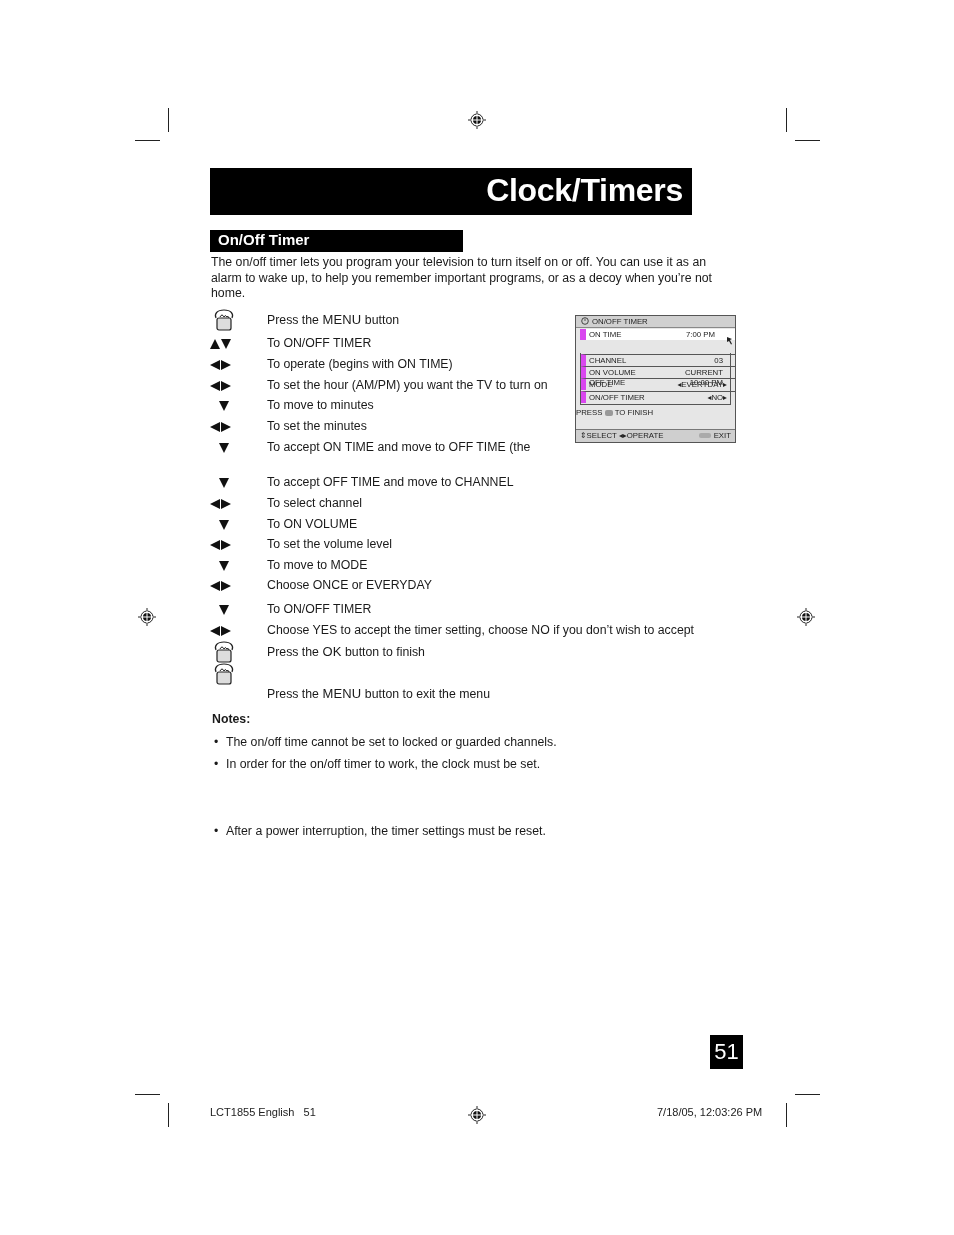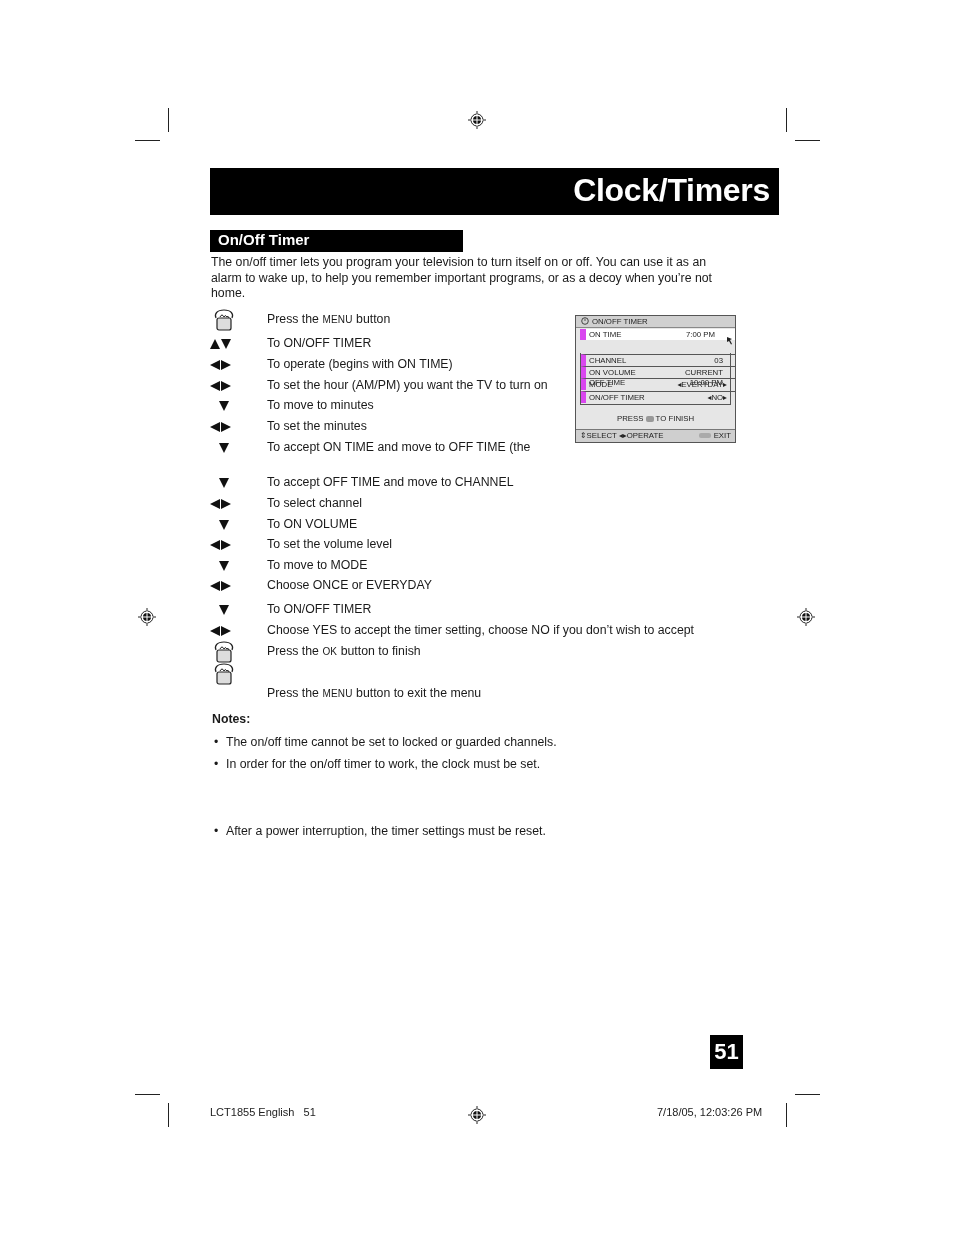--- a/index.html
+++ b/index.html
@@ -4,48 +4,48 @@
   <style>
     html, body { margin: 0; padding: 0; background: #ffffff; }
     body { width: 954px; height: 1235px; position: relative; overflow: hidden;
            font-family: "Liberation Sans", sans-serif; color: #1a1a1a; }
     .abs { position: absolute; }
     
     .crop-v { position: absolute; width: 1px; background: #222; }
     .crop-h { position: absolute; height: 1px; background: #222; }
     .reg { position: absolute; width: 18px; height: 18px; }
     
-    .title-bar { position: absolute; left: 210px; top: 168px; width: 569px; height: 47px; background: #000; }
+    .title-bar { position: absolute; left: 210px; top: 168px; width: 482px; height: 47px; background: #000; }
     .title-bar span { position: absolute; right: 9px; top: 4px; color: #fff; font-weight: bold; font-size: 32px; letter-spacing: -0.3px; }
     .section-bar { position: absolute; left: 210px; top: 230px; width: 253px; height: 22px; background: #000; }
     .section-bar span { position: absolute; left: 8px; top: 1px; color: #fff; font-weight: bold; font-size: 15px; }
     .intro { position: absolute; left: 211px; top: 255px; width: 525px; font-size: 12.3px; line-height: 15.5px; }
     .step { position: absolute; left: 210px; font-size: 12.3px; line-height: 15px; }
     .step .ic { position: absolute; left: 0; top: 0; width: 50px; height: 15px; font-size: 12px; }
     .step .tx { position: absolute; left: 57px; top: 0; white-space: nowrap; }
-    .sc { font-size: 10px; letter-spacing: 0.2px; }
+    .sc { font-size: 13px; letter-spacing: 0.2px; }
     .tri { display: inline-block; width: 0; height: 0; vertical-align: middle; }
     .t-up { border-left: 5px solid transparent; border-right: 5px solid transparent; border-bottom: 10px solid #111; }
     .t-down { border-left: 5px solid transparent; border-right: 5px solid transparent; border-top: 10px solid #111; }
     .t-left { border-top: 5px solid transparent; border-bottom: 5px solid transparent; border-right: 10px solid #111; }
     .t-right { border-top: 5px solid transparent; border-bottom: 5px solid transparent; border-left: 10px solid #111; }
     .hand { position: absolute; left: 2px; top: -4px; width: 24px; height: 24px; }
     
     .osd { position: absolute; left: 575px; top: 315px; width: 159px; height: 126px; border: 1px solid #555; background: #e6e6e6; font-size: 7.8px; color: #222; }
     .osd-head { height: 11px; background: #d0d0d0; border-bottom: 1px solid #888; padding-left: 5px; line-height: 11px; position: relative; }
     .osd-row { position: absolute; left: 4px; width: 149px; height: 11px; line-height: 11px; border-left: 6px solid #d946ef; }
     .osd-row .l { position: absolute; left: 3px; }
     .osd-row .r { position: absolute; right: 11px; }
     .osd-row.hl { background: #fff; }
     .osd-row.boxed { border-top: 1px solid #555; border-right: 1px solid #555; }
     .osd-foot { position: absolute; left: 0; bottom: 0; width: 159px; height: 12px; background: #cfcfcf; border-top: 1px solid #777; line-height: 12px; }
     .notes-h { position: absolute; left: 212px; top: 712px; font-weight: bold; font-size: 12.3px; }
     .note { position: absolute; left: 214px; font-size: 12.3px; }
     .note .b { display: inline-block; width: 12px; }
-    .page-num { position: absolute; left: 710px; top: 1035px; width: 33px; height: 34px; background: #000; color: #fff; font-weight: bold; font-size: 22px; text-align: center; line-height: 34px; }
+    .page-num { position: absolute; left: 710px; top: 1035px; width: 33px; height: 34px; background: #000; color: #fff; font-weight: normal; font-size: 22px; text-align: center; line-height: 34px; }
     .footer { position: absolute; top: 1106px; font-size: 11px; color: #222; margin-left: 20px; }
   </style>
 </head>
 <body>
 
 <div class="crop-v" style="left:168px;top:108px;height:24px;"></div>
 <div class="crop-h" style="left:135px;top:140px;width:25px;"></div>
 <div class="crop-v" style="left:786px;top:108px;height:24px;"></div>
 <div class="crop-h" style="left:795px;top:140px;width:25px;"></div>
 <div class="crop-v" style="left:168px;top:1103px;height:24px;"></div>
@@ -222,21 +222,21 @@
       </div>
       <div class="osd-row boxed" style="top: 74.5px; border-bottom: none;">
         <span class="l">ON/OFF TIMER</span>
         <span class="r" style="right:8px"><span>◂</span><span>NO</span><span>▸</span></span>
       </div>
       <div style="position: absolute; left: 4px; top: 37px; width: 149px; height: 51px; border-right: 1px solid rgb(85, 85, 85); border-bottom: 1px solid rgb(85, 85, 85); border-left: 1px solid rgb(85, 85, 85); border-image: initial; border-top: none; pointer-events: none;"></div>
     </div>
   <svg style="position:absolute;left:150px;top:21px;" width="7" height="8" viewBox="0 0 7 8">
       <path d="M1 0 L6 2 L4 3 L6 7 L5 7.5 L3 4 L1 5 Z" fill="#222"></path>
     </svg>
-  <div class="abs" style="left:0;top:98px;width:159px;text-align:center;">
+  <div class="abs" style="left:0;top:92px;width:159px;">
     <span>PRESS</span>
     <span style="display:inline-block;width:8px;height:6px;background:#999;border-radius:2px;vertical-align:middle;"></span>
     <span>TO FINISH</span>
   </div>
   <div class="osd-foot">
     <span style="position:absolute;left:4px;">
       <span>⇕</span><span>SELECT</span>
       <span>◂▸</span><span>OPERATE</span>
     </span>
     <span style="position:absolute;right:4px;">

